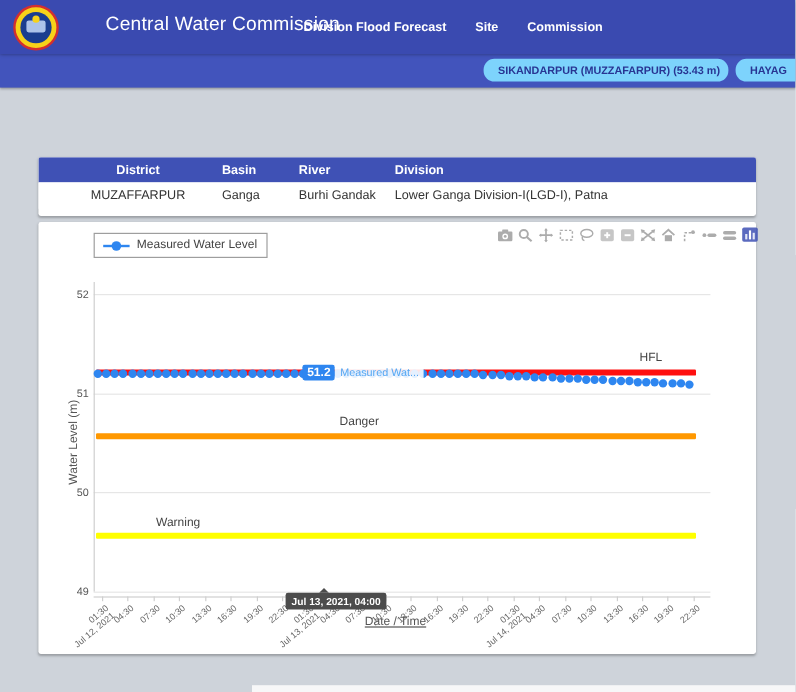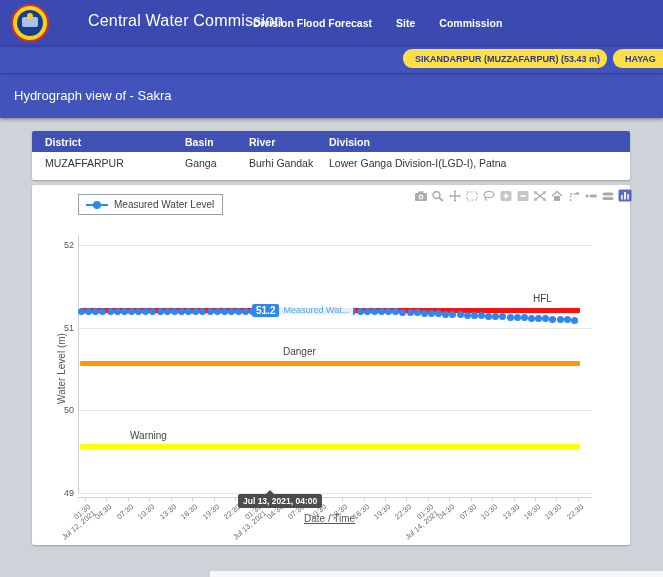--- a/index.html
+++ b/index.html
@@ -15,37 +15,37 @@
   .logo-inner { width:26px; height:26px; border-radius:50%; background:#1a3d8f; position:relative; overflow:hidden; }
   .logo-inner:before { content:""; position:absolute; left:5px; top:7px; width:16px; height:10px; background:#cfe3ff; border-radius:2px; opacity:.8; }
   .logo-inner:after { content:""; position:absolute; left:10px; top:3px; width:6px; height:6px; border-radius:50%; background:#f6d219; }
   .app-title { position:absolute; left:88px; top:12px; color:#fff; font-size:16px; letter-spacing:.2px; }
   .nav { position:absolute; left:253px; top:17px; display:flex; gap:24px; }
   .nav-item { color:#fff; font-size:10.5px; font-weight:bold; cursor:pointer; white-space:nowrap; }
 
   
   .station-strip { position:absolute; left:0; top:45px; width:663px; height:28px;
     background:#4254bc; z-index:4; box-shadow:0 1px 2px rgba(0,0,0,.3); }
-  .station-btn { position:absolute; height:19px; top:4px; background:#fde047; border:none;
+  .station-btn { position:absolute; height:19px; top:4px; background:#7dd3fc; border:none;
     border-radius:9px; color:#283593; font-weight:bold; font-size:9px; font-family:"Liberation Sans",sans-serif;
     padding:0 12px; cursor:pointer; white-space:nowrap; overflow:hidden; }
   .station-btn.b1 { left:403px; width:204px; }
   .station-btn.b2 { left:613px; width:90px; text-align:left; }
 
   
   .title-bar { position:absolute; left:0; top:73px; width:663px; height:45px;
     background:#4254bc; z-index:3; box-shadow:0 2px 3px rgba(0,0,0,.3); }
   .title-bar span { position:absolute; left:14px; top:15px; color:#fff; font-size:13px; }
 
   
   .table-card { position:absolute; left:32px; top:131px; width:598px; height:49px;
     background:#fff; border-radius:2px; box-shadow:0 1px 2px rgba(0,0,0,.25); overflow:hidden; }
   .t-head { display:flex; height:21px; background:#3f51b5; color:#fff; font-size:10.5px; font-weight:bold; align-items:center; }
   .t-row  { display:flex; height:22px; background:#fff; color:#333; font-size:10.5px; align-items:center; }
-  .c0{ width:153px; padding-left:13px;} .c1{ width:64px;} .c2{ width:80px;} .c3{ flex:1; }
+  .c0{ width:153px; padding-left:13px;text-align:center;} .c1{ width:64px;} .c2{ width:80px;} .c3{ flex:1; }
 
   
   .chart-card { position:absolute; left:32px; top:185px; width:598px; height:360px;
     background:#fff; border-radius:2px; box-shadow:0 1px 2px rgba(0,0,0,.25); }
 
   .legend { position:absolute; left:46px; top:9px; height:21px; border:1px solid #9e9e9e;
     background:#fff; display:flex; align-items:center; padding:0 8px 0 7px; cursor:pointer; }
   .legend-glyph { position:relative; width:22px; height:8px; margin-right:6px; }
   .legend-glyph .ln { position:absolute; left:0; top:3px; width:22px; height:2.5px; background:#2e86f0; }
   .legend-glyph .dt { position:absolute; left:7px; top:0; width:8px; height:8px; border-radius:50%; background:#2e86f0; }
@@ -95,23 +95,20 @@
       <span class="nav-item">Site</span>
       <span class="nav-item">Commission</span>
     </div>
   </div>
 
   <div class="station-strip">
     <button class="station-btn b1">SIKANDARPUR (MUZZAFARPUR) (53.43 m)</button>
     <button class="station-btn b2">HAYAG</button>
   </div>
 
-  <div class="title-bar">
-    <span>Hydrograph view of - Sakra</span>
-  </div>
 
   <div class="table-card">
     <div class="t-head">
       <div class="c0">District</div>
       <div class="c1">Basin</div>
       <div class="c2">River</div>
       <div class="c3">Division</div>
     </div>
     <div class="t-row">
       <div class="c0">MUZAFFARPUR</div>

